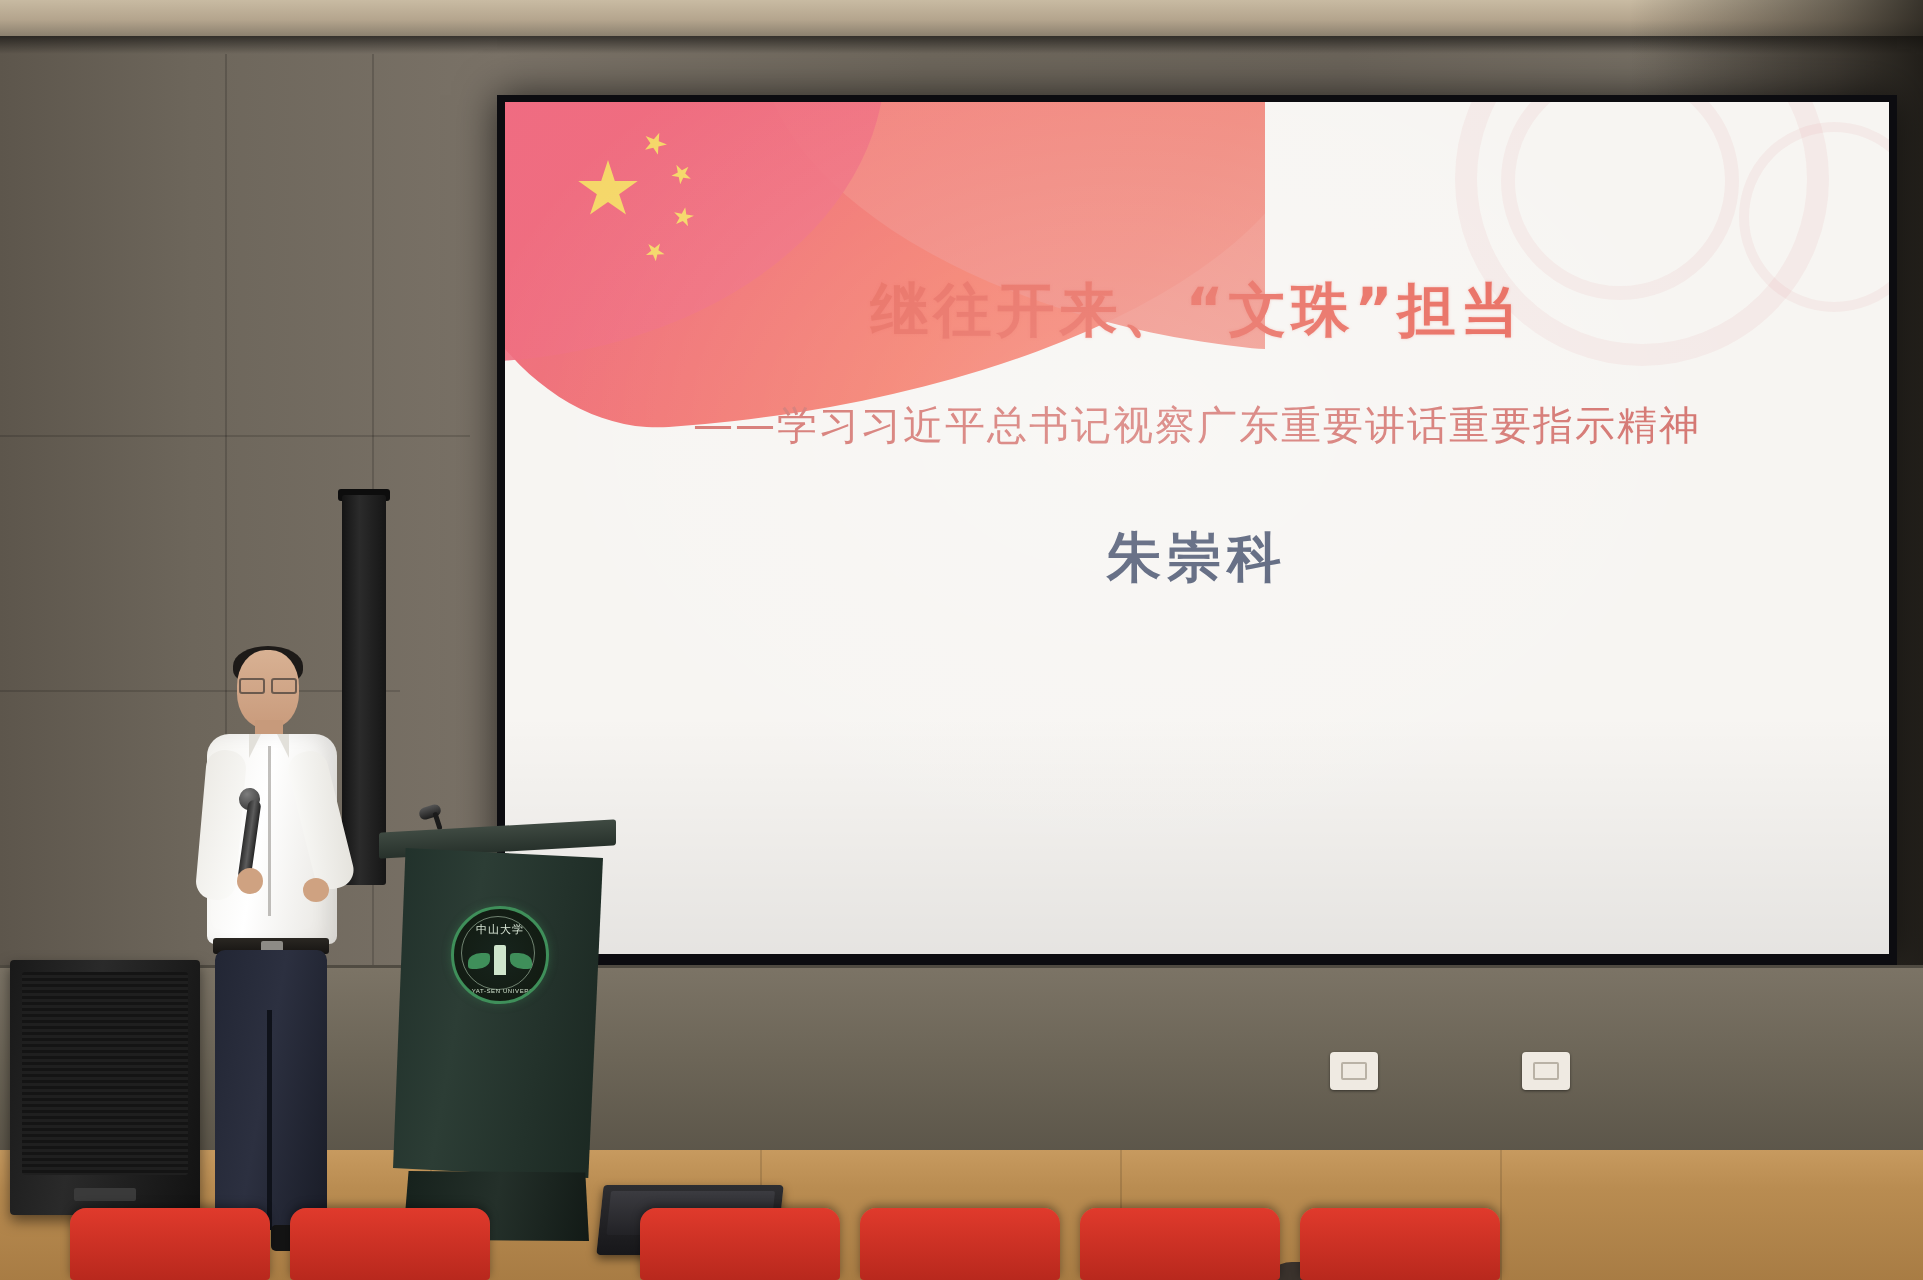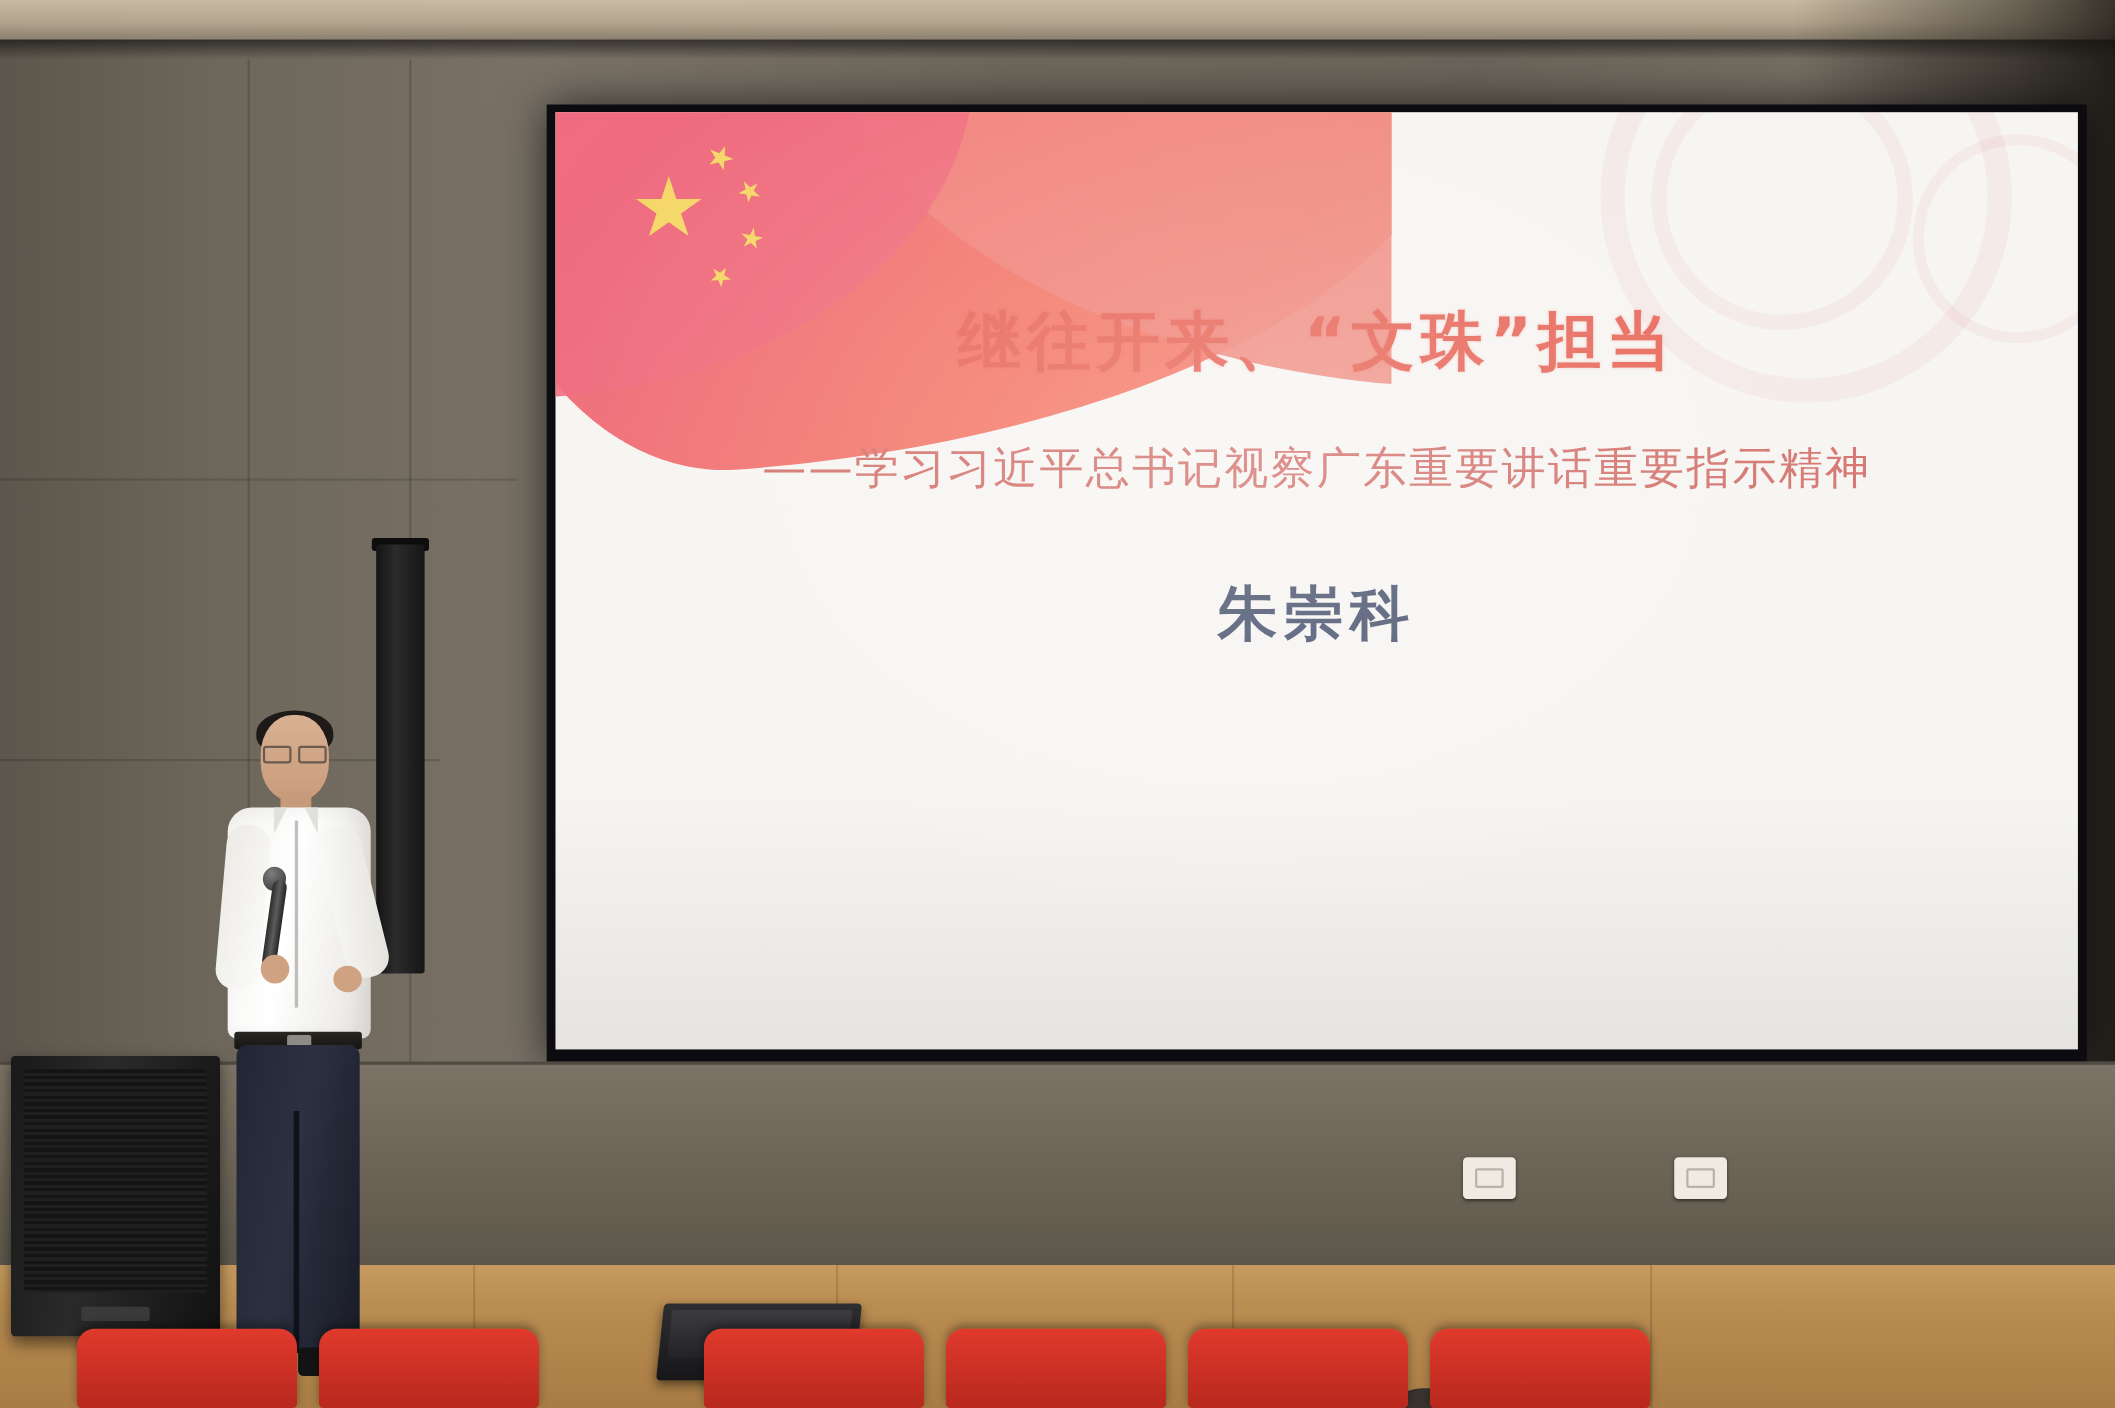--- a/index.html
+++ b/index.html
@@ -424,20 +424,37 @@
     <div class="hand-mic"></div>
     <div class="hand-r"></div>
     <div class="belt"></div>
     <div class="buckle"></div>
     <div class="trousers"></div>
     <div class="leg-split"></div>
     <div class="shoe l"></div>
     <div class="shoe r"></div>
   </div>
 
+  <div class="podium">
+    <div class="podium-mic">
+      <div class="cap"></div>
+      <div class="stem"></div>
+    </div>
+    <div class="podium-top"></div>
+    <div class="podium-body"></div>
+    <div class="podium-emblem">
+      <div class="emblem-ring"></div>
+      <div class="emblem-cn">中山大学</div>
+      <div class="emblem-leaf-l"></div>
+      <div class="emblem-leaf-r"></div>
+      <div class="emblem-tower"></div>
+      <div class="emblem-en">SUN YAT-SEN UNIVERSITY</div>
+    </div>
+    <div class="podium-base"></div>
+  </div>
 
   <div class="laptop">
     <div class="laptop-screen"></div>
   </div>
 
   <div class="audience-shoulder"></div>
   <div class="audience-head"></div>
 
   <div class="chair c1"></div>
   <div class="chair c2"></div>

